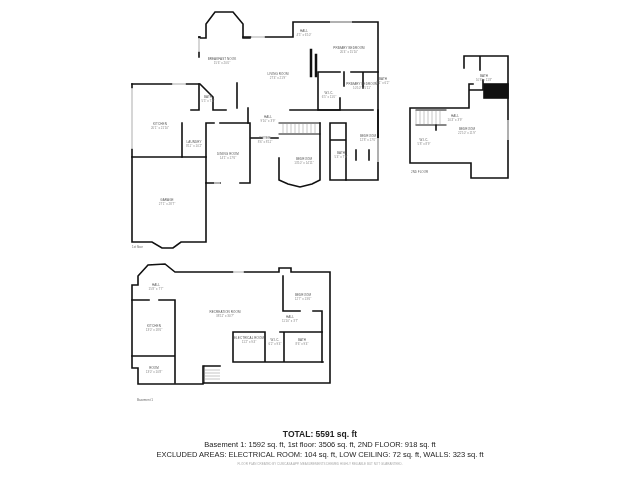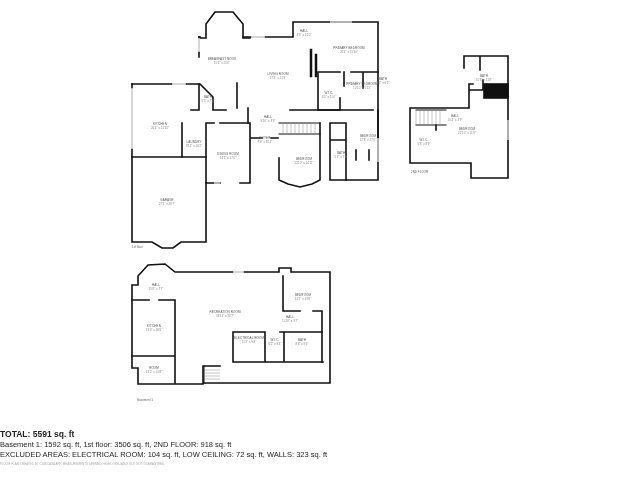--- a/index.html
+++ b/index.html
@@ -2,21 +2,21 @@
 <html><head>
 <meta charset="utf-8">
 <style>
   html,body{margin:0;padding:0;background:#ffffff;}
   body{width:640px;height:480px;position:relative;overflow:hidden;font-family:"Liberation Sans",sans-serif;}
   svg{position:absolute;left:0;top:0;}
   .rl{position:absolute;text-align:center;color:#555;font-size:3px;line-height:3.6px;white-space:nowrap;transform:translateX(-50%);}
   .rl .n{display:block;letter-spacing:0.1px;}
   .rl .d{display:block;color:#888;}
   .flabel{position:absolute;font-size:3px;color:#666;white-space:nowrap;}
-  .summary{position:absolute;left:0;width:640px;text-align:left;color:#222;}
+  .summary{position:absolute;left:0;width:640px;text-align:center;color:#222;}
   .total{top:429px;font-size:8.5px;font-weight:bold;}
   .line1{top:440px;font-size:7.5px;}
   .line2{top:449.5px;font-size:7.5px;}
   .disclaimer{top:462px;font-size:3px;color:#aaa;}
 </style>
 </head>
 <body>
 
 <svg width="640" height="480" viewBox="0 0 640 480">
   <g fill="none" stroke="#111" stroke-width="1.6" stroke-linecap="square">

